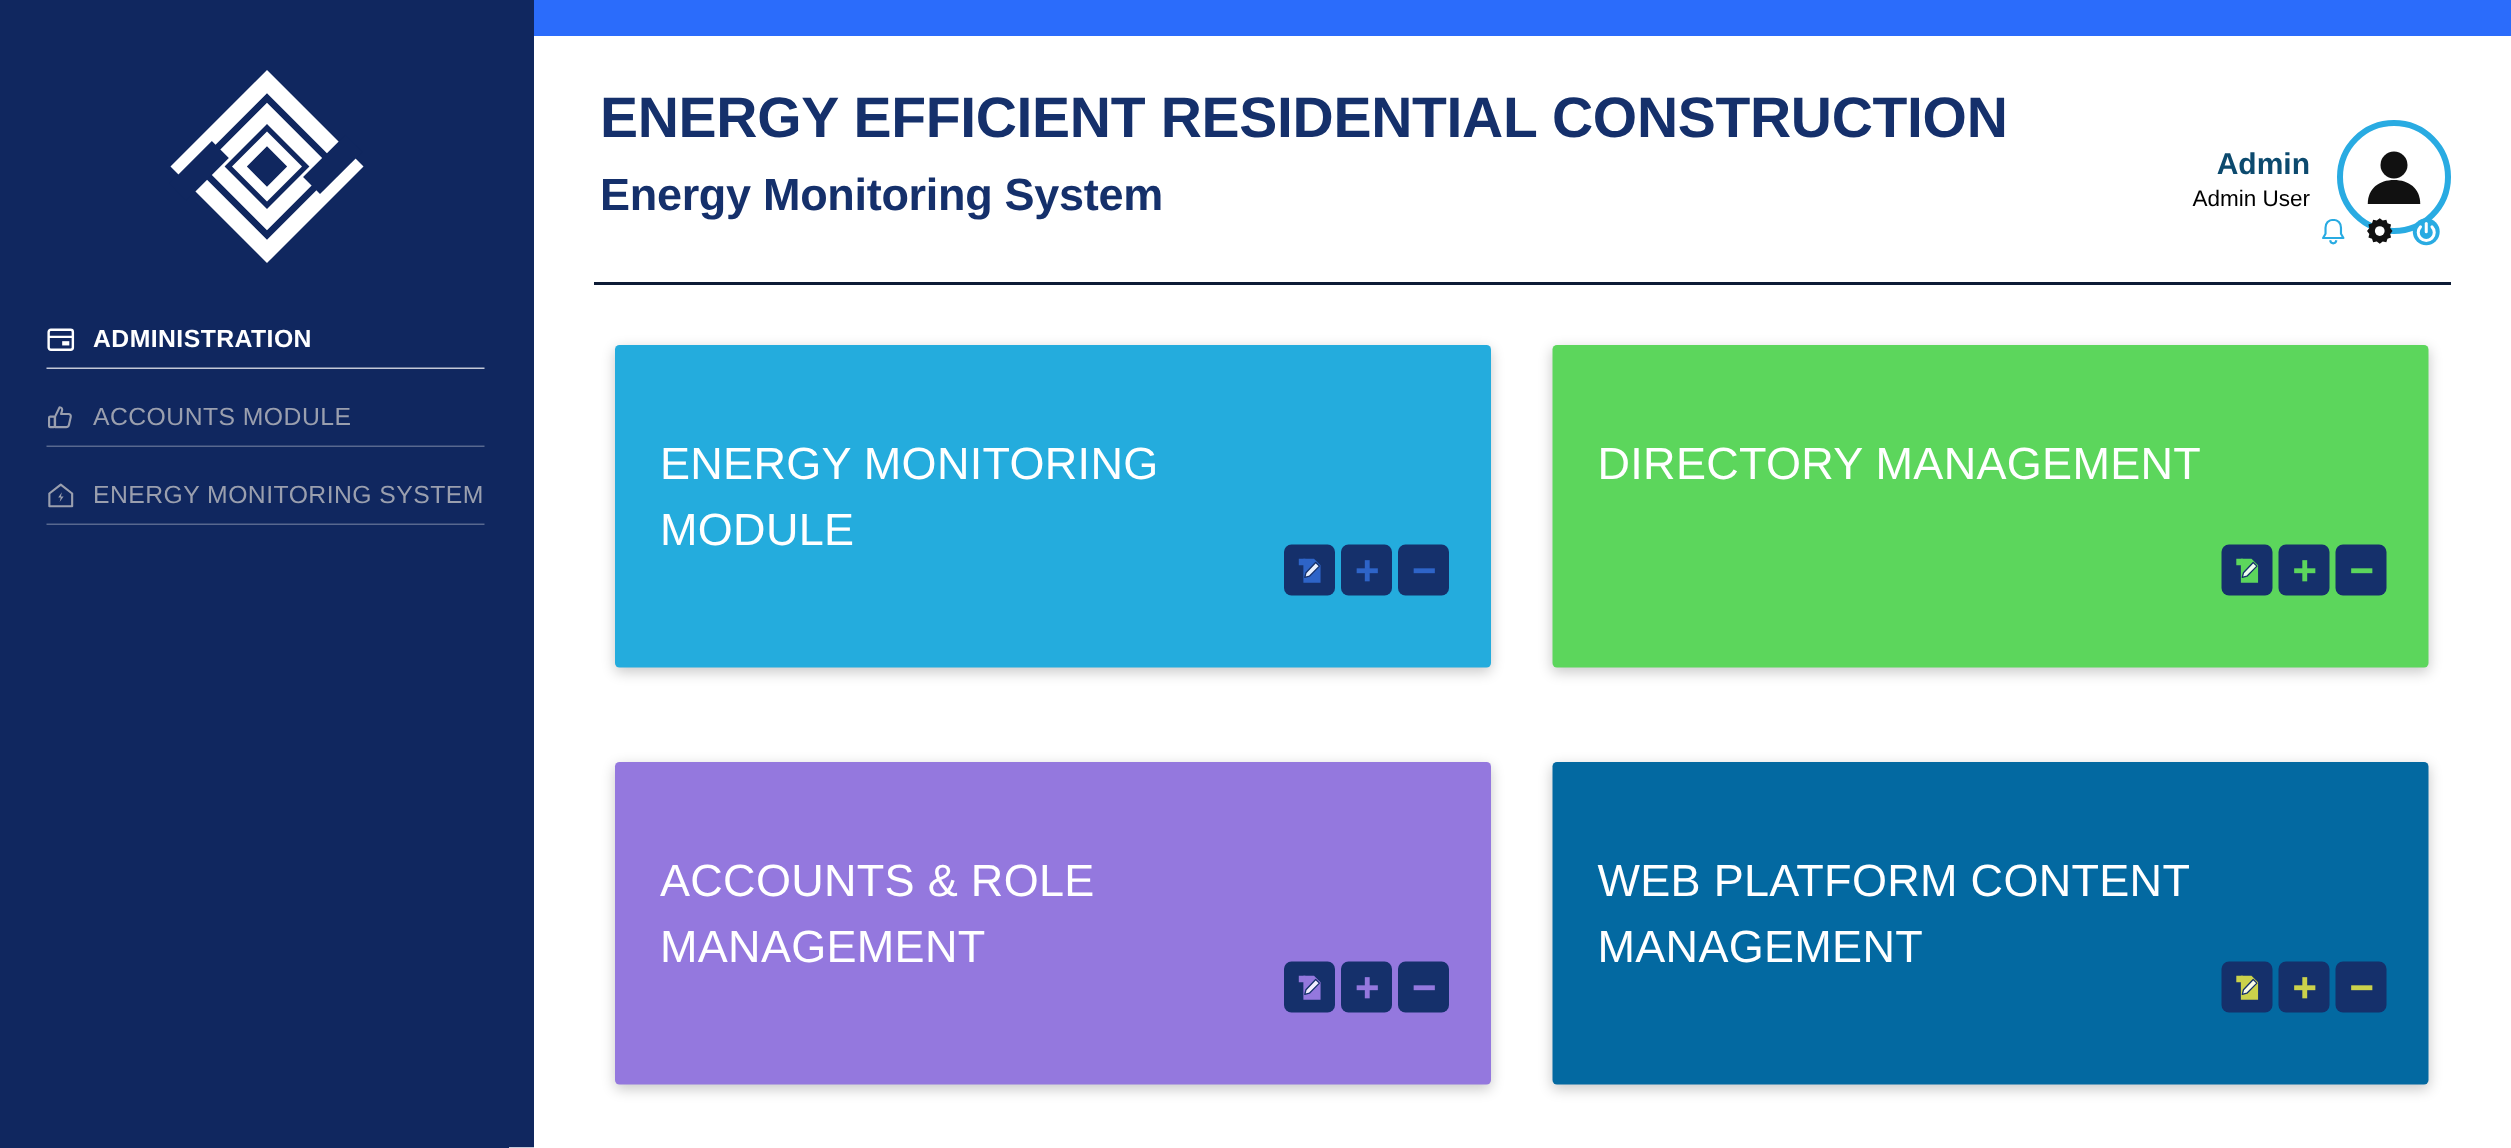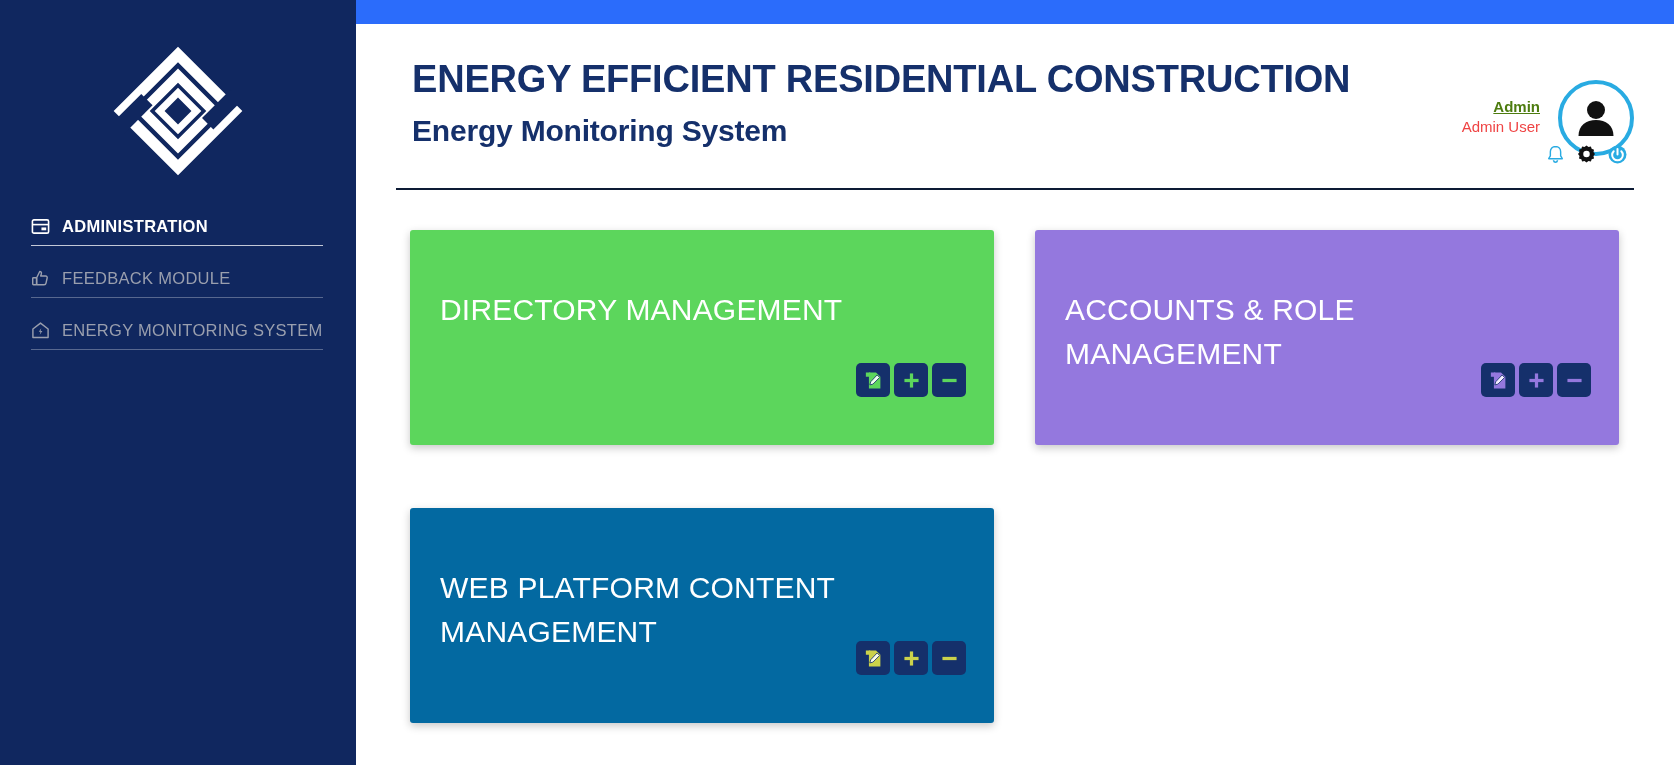--- a/index.html
+++ b/index.html
@@ -91,21 +91,21 @@
   .nav-item.active { border-bottom-color: rgba(255,255,255,0.75); }
 
   
   .header {
     position: absolute;
     left: 396px;
     top: 60px;
     width: 1238px;
     height: 135px;
   }
-  .title-block { position: absolute; left: 16px; top: 0; }
+  .title-block { position: absolute; left: 4px; top: 0; }
   .page-title {
     font-size: 38px;
     font-weight: bold;
     color: #15306b;
     letter-spacing: -0.2px;
     line-height: 1.05;
     white-space: nowrap;
   }
   .page-subtitle {
     margin-top: 14px;
@@ -128,29 +128,28 @@
   .user-block {
     position: absolute;
     right: 0;
     top: 20px;
     display: flex;
     align-items: flex-start;
     gap: 18px;
   }
   .user-text { text-align: right; padding-top: 18px; }
   .user-name {
-    font-size: 15px;
+    font-size: 20px;
     font-weight: bold;
-    color: #4d7c0f;
+    color: #0c4a6e;
     line-height: 1.25;
-    text-decoration: underline;
   }
   .user-role {
     font-size: 15px;
-    color: #ef4444;
+    color: #000000;
     line-height: 1.3;
   }
   .avatar {
     width: 76px;
     height: 76px;
     border-radius: 50%;
     border: 4px solid #29abe2;
     background: #ffffff;
     display: flex;
     align-items: center;
@@ -256,21 +255,21 @@
       </div>
 
 
       <div class="nav-item">
         <span class="nav-icon">
           <svg width="19" height="19" viewBox="0 0 20 20">
             <path d="M6 9.2 L9.2 2.6 C10.6 2.6 11.3 3.8 10.9 5.1 L10.2 7.4 L15.4 7.4 C16.6 7.4 17.3 8.4 17 9.5 L15.8 14.8 C15.6 15.9 14.8 16.6 13.8 16.6 L6 16.6 Z" fill="none" stroke="#9a9fae" stroke-width="1.5" stroke-linejoin="round"></path>
             <rect x="1.8" y="9.2" width="4" height="7.4" rx="0.8" fill="none" stroke="#9a9fae" stroke-width="1.5"></rect>
           </svg>
         </span>
-        <span class="nav-label">FEEDBACK MODULE</span>
+        <span class="nav-label">ACCOUNTS MODULE</span>
       </div>
 
 
       <div class="nav-item">
         <span class="nav-icon">
           <svg width="19" height="19" viewBox="0 0 20 20">
             <path d="M10 2.2 L18 8.4 V17.4 H2 V8.4 Z" fill="none" stroke="#9a9fae" stroke-width="1.5" stroke-linejoin="round"></path>
             <path d="M10.8 7.6 L8.2 11.2 H10 L9.2 14.4 L12 10.6 H10.1 Z" fill="#9a9fae"></path>
           </svg>
         </span>
@@ -320,20 +319,44 @@
           <path d="M7 7.6 A5.6 5.6 0 1 0 15 7.6" fill="none" stroke="#ffffff" stroke-width="2.1" stroke-linecap="round"></path>
         </svg>
       </span>
     </div>
 
     <div class="header-rule"></div>
   </div>
 
   <main class="cards">
 
+    <div class="card" style="background: rgb(36, 172, 221);">
+      <div class="card-title">ENERGY MONITORING MODULE</div>
+      <div class="card-actions">
+        <span class="act-btn">
+          <svg width="21" height="21" viewBox="0 0 22 22">
+            <path d="M3.4 2.6 H13 L18.6 8.1 V19.4 H3.4 Z" fill="#ffffff" opacity="0.0"></path>
+            <path d="M6.2 2.6 H13.6 L18.2 7.2 V19.4 H6.2 Z" fill="#2e64c8"></path>
+            <path d="M3 2.6 H7.6 V7.1 H3 Z" fill="#2e64c8"></path>
+            <path d="M14.8 5.2 L17.4 7.8 L10.4 14.8 L7.2 15.6 L8 12.4 Z" fill="#eaf1ff" stroke="#15306b" stroke-width="0.9" stroke-linejoin="round"></path>
+          </svg>
+        </span>
+        <span class="act-btn">
+          <svg width="21" height="21" viewBox="0 0 22 22">
+            <rect x="9.3" y="3.6" width="3.4" height="14.8" fill="#2e64c8"></rect>
+            <rect x="3.6" y="9.3" width="14.8" height="3.4" fill="#2e64c8"></rect>
+          </svg>
+        </span>
+        <span class="act-btn">
+          <svg width="21" height="21" viewBox="0 0 22 22">
+            <rect x="3.6" y="9.3" width="14.8" height="3.4" fill="#2e64c8"></rect>
+          </svg>
+        </span>
+      </div>
+    </div>
 
     <div class="card" style="background: rgb(92, 214, 92);">
       <div class="card-title">DIRECTORY MANAGEMENT</div>
       <div class="card-actions">
         <span class="act-btn">
           <svg width="21" height="21" viewBox="0 0 22 22">
             <path d="M6.2 2.6 H13.6 L18.2 7.2 V19.4 H6.2 Z" fill="#5CD65C"></path>
             <path d="M3 2.6 H7.6 V7.1 H3 Z" fill="#5CD65C"></path>
             <path d="M14.8 5.2 L17.4 7.8 L10.4 14.8 L7.2 15.6 L8 12.4 Z" fill="#eeffee" stroke="#15306b" stroke-width="0.9" stroke-linejoin="round"></path>
           </svg>

